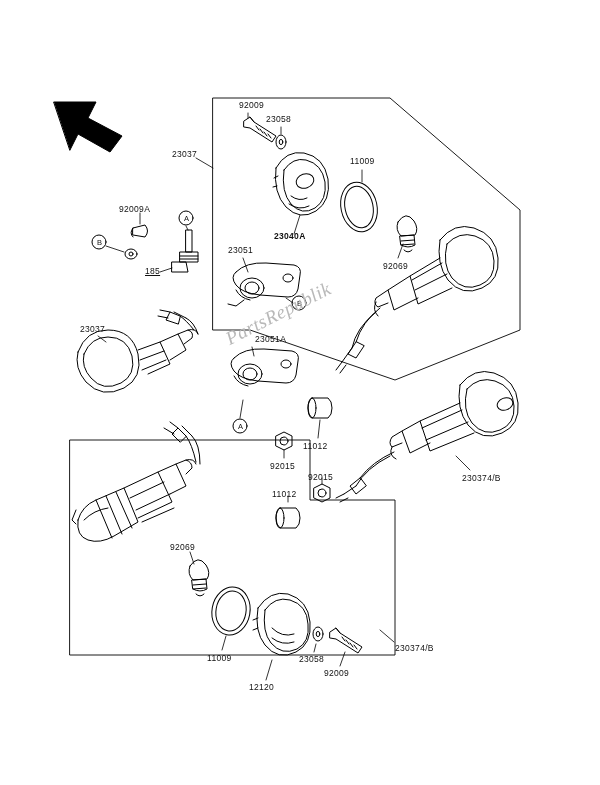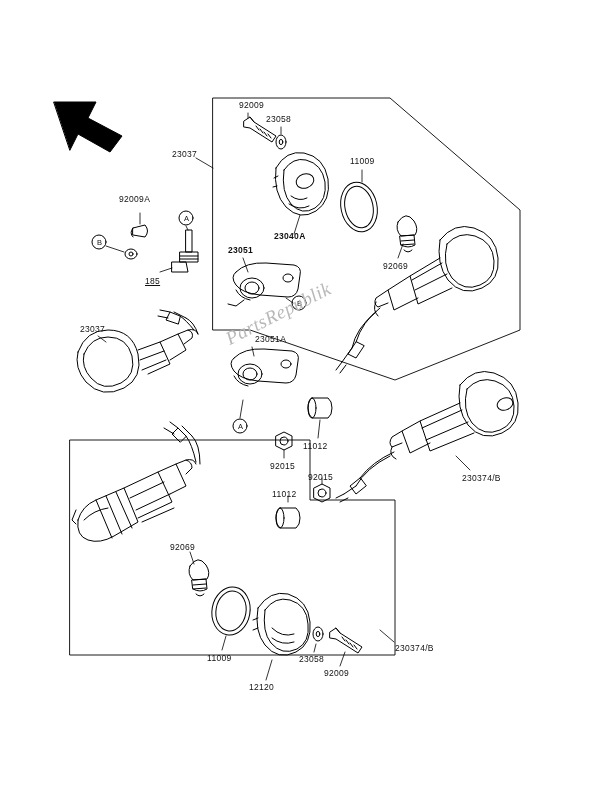--- a/index.html
+++ b/index.html
@@ -318,25 +318,25 @@
         <circle cx="240" cy="426" r="7"></circle>
       </g>
 
     </g>
   </svg>
 
   <div class="lbl" style="left:239px; top:100px;">92009</div>
   <div class="lbl" style="left:266px; top:114px;">23058</div>
   <div class="lbl" style="left:172px; top:149px;">23037</div>
   <div class="lbl" style="left:350px; top:156px;">11009</div>
-  <div class="lbl" style="left:119px; top:194px;">92009A</div>
+  <div class="lbl" style="left:119px; top:204px;">92009A</div>
   <div class="lbl" style="left:274px; top:231px;font-weight:bold;">23040A</div>
   <div class="lbl" style="left:383px; top:261px;">92069</div>
-  <div class="lbl" style="left:228px; top:245px;font-weight:bold;">23051</div>
-  <div class="lbl" style="left:145px; top:276px;text-decoration:underline;">185</div>
+  <div class="lbl" style="left:228px; top:245px;">23051</div>
+  <div class="lbl" style="left:145px; top:266px;text-decoration:underline;">185</div>
   <div class="lbl" style="left:80px; top:324px;">23037</div>
   <div class="lbl" style="left:238px; top:334px;margin-left:17px;">23051A</div>
   <div class="lbl" style="left:462px; top:473px;">230374/B</div>
   <div class="lbl" style="left:303px; top:441px;">11012</div>
   <div class="lbl" style="left:270px; top:461px;">92015</div>
   <div class="lbl" style="left:308px; top:472px;">92015</div>
   <div class="lbl" style="left:272px; top:489px;">11012</div>
   <div class="lbl" style="left:170px; top:542px;">92069</div>
   <div class="lbl" style="left:207px; top:653px;">11009</div>
   <div class="lbl" style="left:299px; top:654px;">23058</div>

